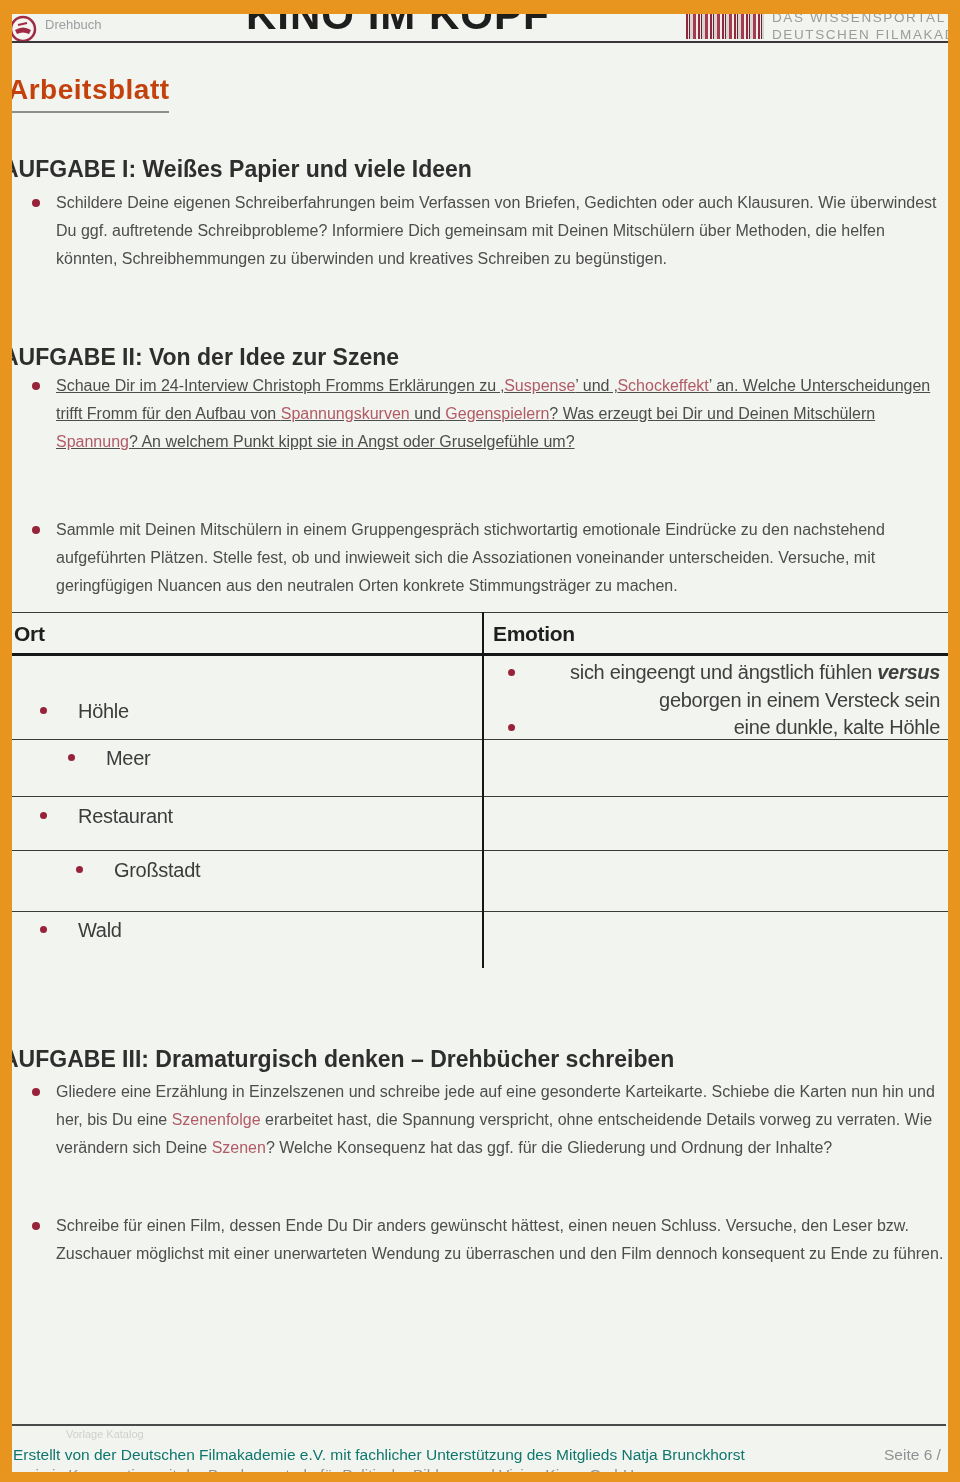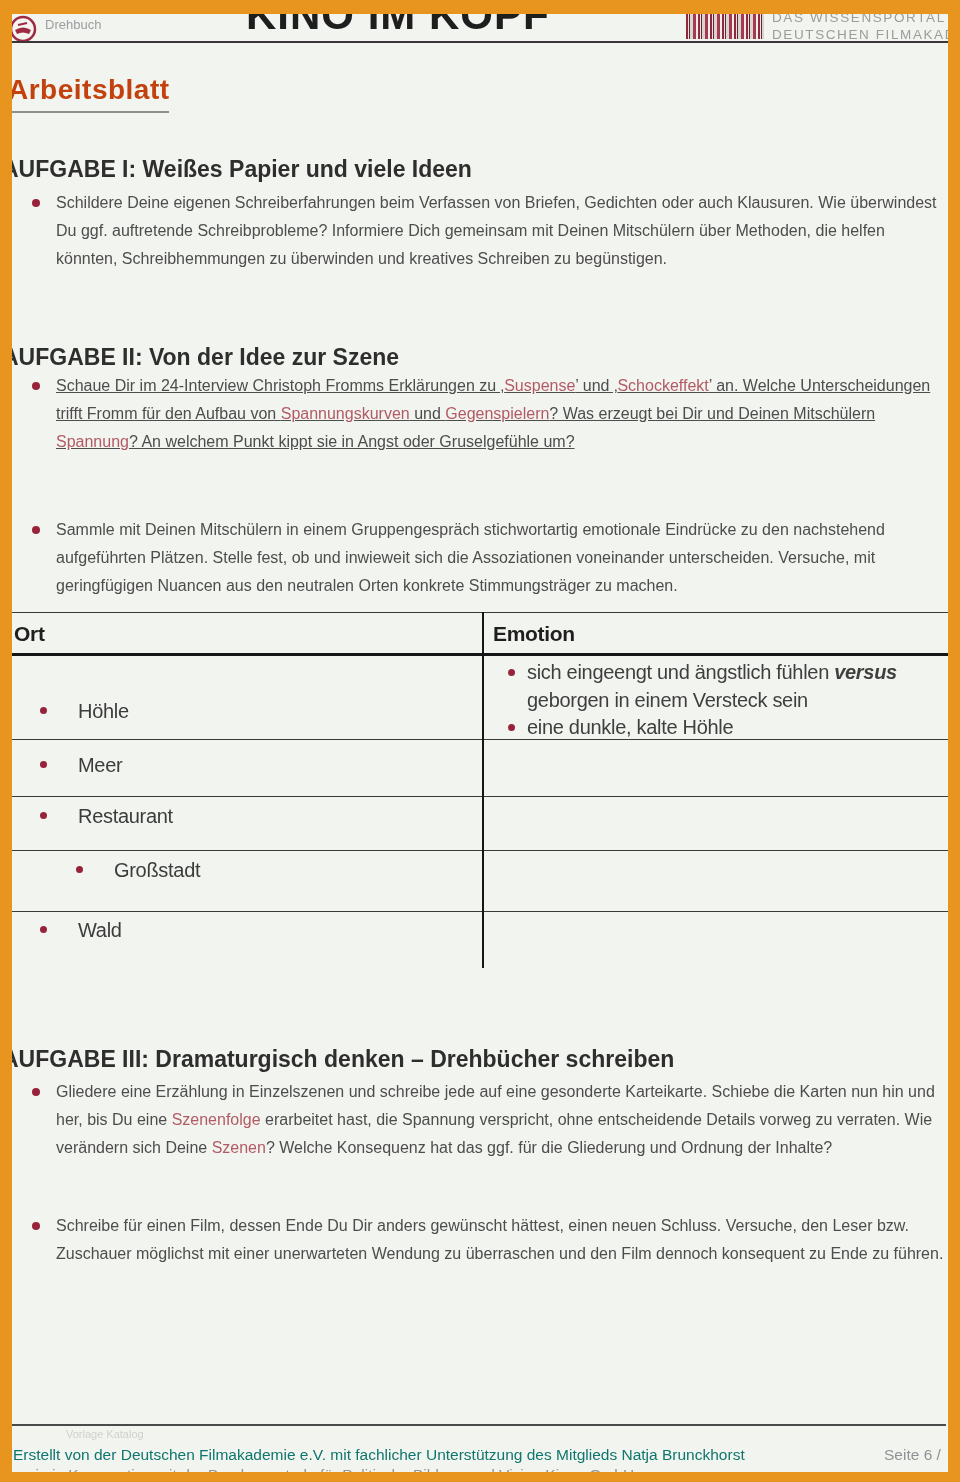--- a/index.html
+++ b/index.html
@@ -54,24 +54,24 @@
   .tl-r1 { top:127px; left:12px; width:936px; height:1px; }
   .tl-r2 { top:184px; left:12px; width:936px; height:1px; }
   .tl-r3 { top:238px; left:12px; width:936px; height:1px; }
   .tl-r4 { top:299px; left:12px; width:936px; height:1px; }
   .tl-v  { top:0; left:482px; width:2px; height:356px; background:#161616; }
   .t-header { position:absolute; font-size:21px; font-weight:bold; color:#1f1f1f; letter-spacing:-.3px; }
   #th1 { top:10px; left:14px; }  #th2 { top:10px; left:493px; }
   .ort-item { position:absolute; left:78px; font-size:20px; color:#3c3c3c; letter-spacing:-.3px; }
   .ort-item::before { content:''; position:absolute; left:-38px; top:7px;
     width:7px; height:7px; border-radius:50%; background:#97223a; }
-  #ort0 { top:49px;margin-top:39px; } #ort1 { top:142px; } #ort2 { top:193px; } #ort3 { top:247px;margin-left:36px; } #ort4 { top:307px; }
+  #ort0 { top:49px;margin-top:39px; } #ort1 { top:135px;margin-left:28px; } #ort2 { top:193px; } #ort3 { top:247px;margin-left:36px; } #ort4 { top:307px; }
   .emotion-list { position:absolute; left:508px; top:47px; width:432px; list-style:none;
     font-size:20px; line-height:27.5px; color:#3f3f3f; letter-spacing:-.3px; }
-  .emotion-list li { position:relative; padding-left:19px; }
+  .emotion-list li { position:relative; padding-left:19px;text-align:right; }
   .emotion-list li::before { content:''; position:absolute; left:0; top:10px;
     width:7px; height:7px; border-radius:50%; background:#97223a; }
 
   
   .footer-rule { position:absolute; top:1424px; left:10px; width:936px; height:2px; background:#4a4a4a; }
   .watermark { position:absolute; left:66px; top:1428px; font-size:11px; color:#cfd1cc;text-align:center; }
   .footer-line1 { position:absolute; left:13px; top:1446px; font-size:15.5px; color:#0f766e; white-space:nowrap; }
   .footer-page  { position:absolute; left:884px; top:1446px; font-size:15.5px; color:#8f9294; white-space:nowrap; }
   .footer-line2 { position:absolute; left:8px; top:1466px; font-size:15.5px; color:#8f9294; white-space:nowrap; }
 </style>

